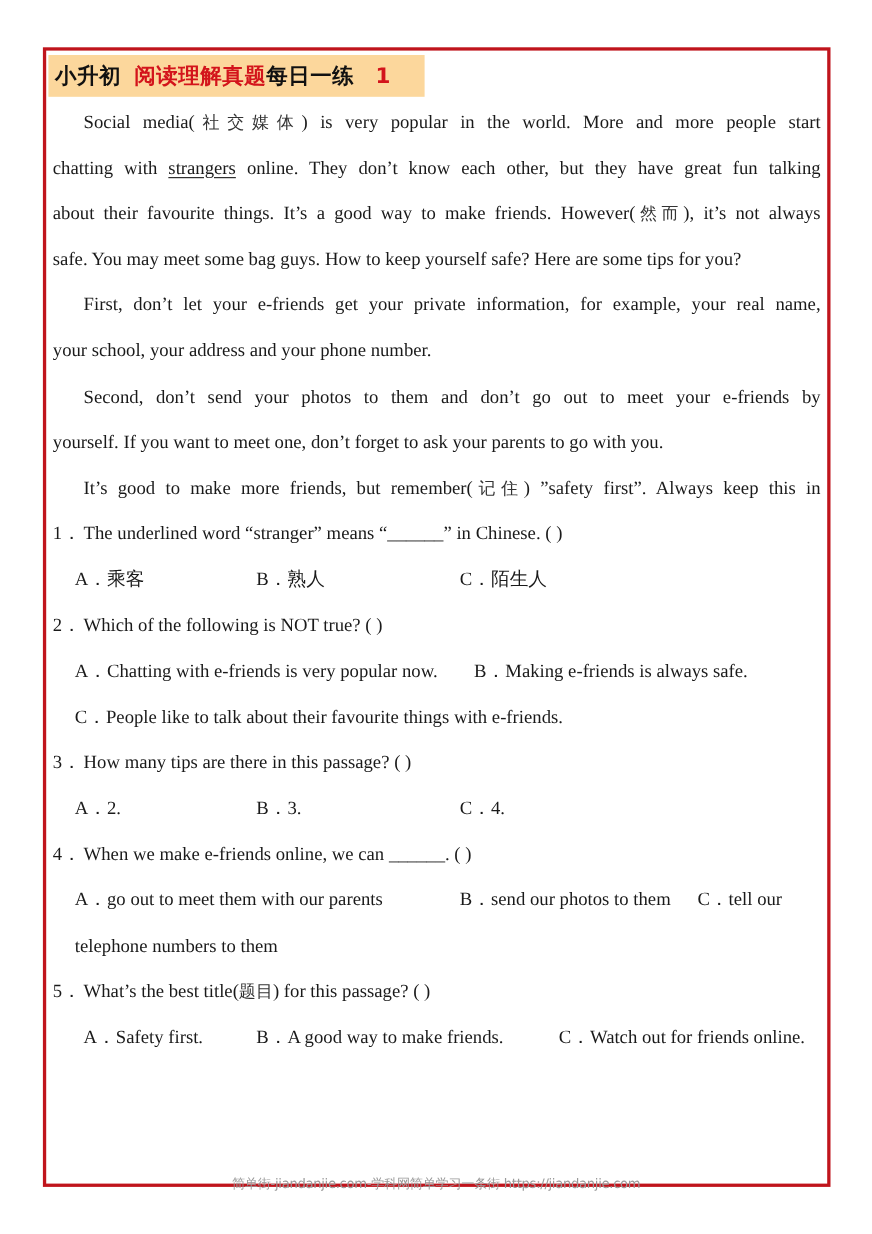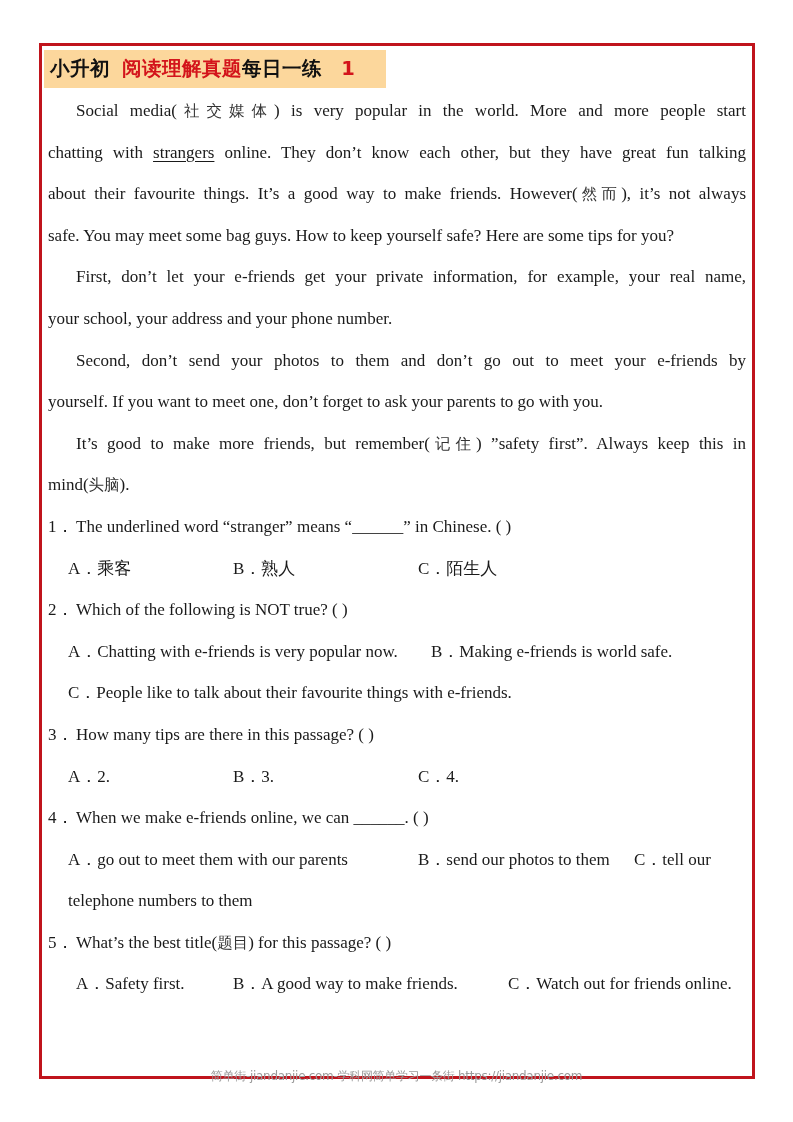--- a/index.html
+++ b/index.html
@@ -49,37 +49,36 @@
     <div class="line">your school, your address and your phone number.</div>
   </div>
 
   <div>
     <div class="line just indent">Second, don’t send your photos to them and don’t go out to meet your e-friends by</div>
     <div class="line">yourself. If you want to meet one, don’t forget to ask your parents to go with you.</div>
   </div>
 
   <div>
     <div class="line just indent"><span>It’s good to make more friends, but remember(</span><span class="cjk">记住</span><span>) ”safety first”. Always keep this in</span></div>
-    <div class="line"><span>mind(</span><span class="cjk">头脑</span><span>).</span></div>
   </div>
 
   <div>
     <div class="line"><span class="qn">1．</span><span>The underlined word “stranger” means “______” in Chinese. (   )</span></div>
     <div class="optrow">
       <span class="opt" style="left:20px">A．乘客</span>
       <span class="opt" style="left:185px">B．熟人</span>
       <span class="opt" style="left:370px">C．陌生人</span>
     </div>
   </div>
 
   <div>
     <div class="line"><span class="qn">2．</span><span>Which of the following is NOT true? (   )</span></div>
     <div class="optrow">
       <span class="opt" style="left:20px">A．Chatting with e-friends is very popular now.</span>
-      <span class="opt" style="left:383px">B．Making e-friends is world safe.</span>
+      <span class="opt" style="left:383px">B．Making e-friends is always safe.</span>
     </div>
     <div class="optrow">
       <span class="opt" style="left:20px">C．People like to talk about their favourite things with e-friends.</span>
     </div>
   </div>
 
   <div>
     <div class="line"><span class="qn">3．</span><span>How many tips are there in this passage? (   )</span></div>
     <div class="optrow">
       <span class="opt" style="left:20px">A．2.</span>

